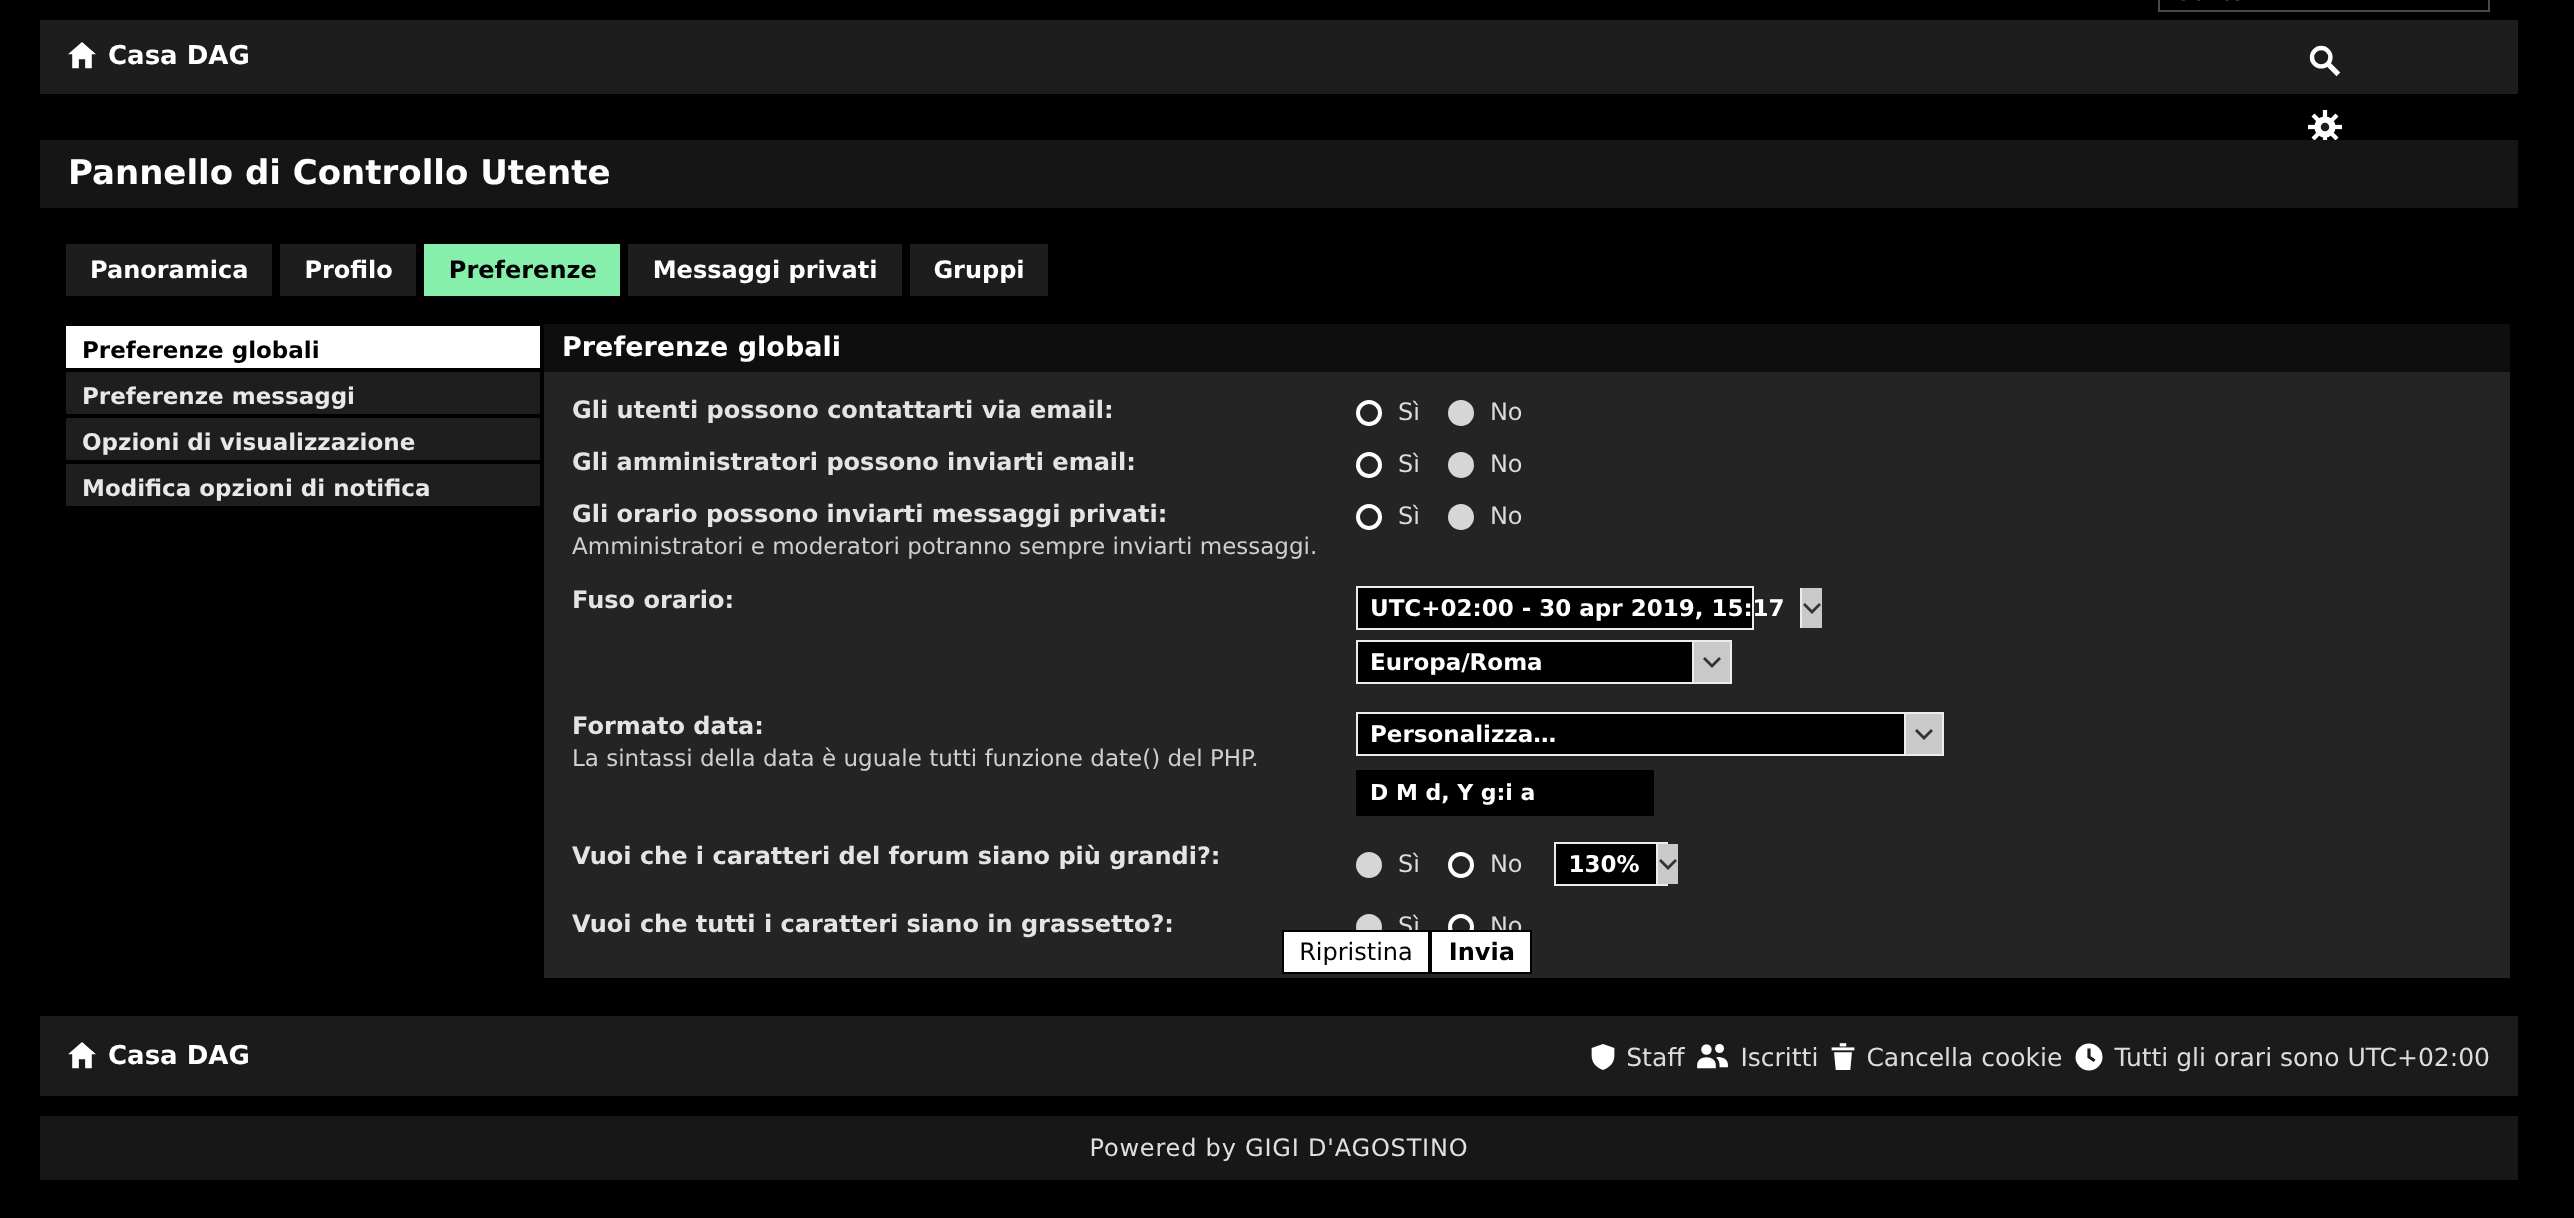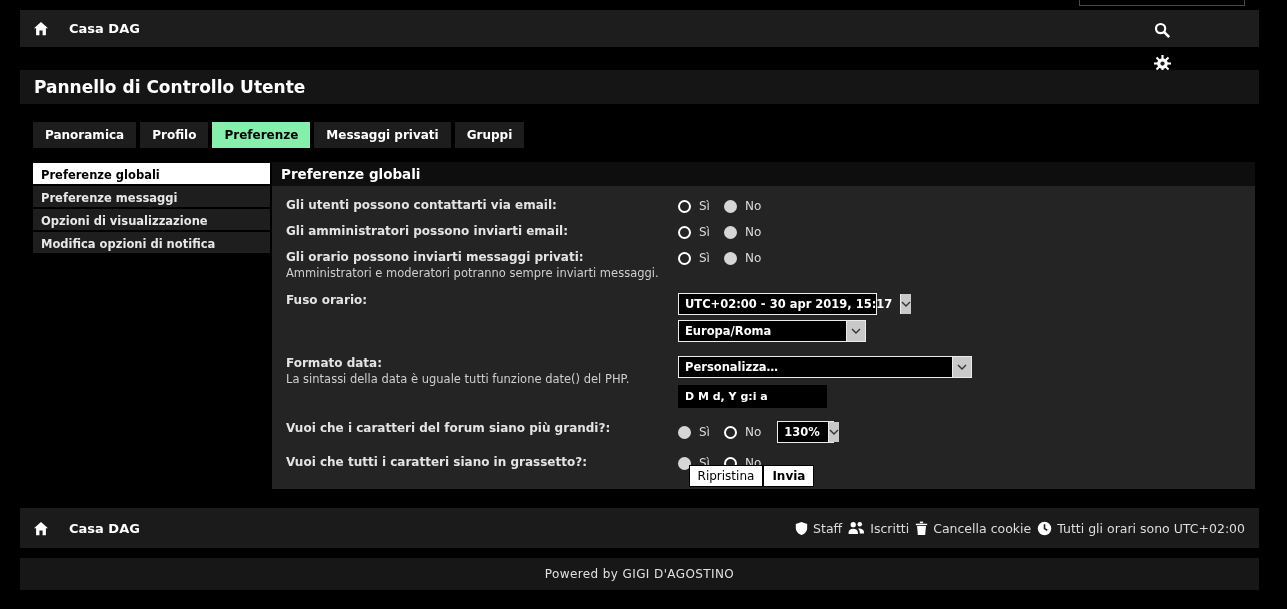--- a/index.html
+++ b/index.html
@@ -2,21 +2,21 @@
 <html><head>
 <meta charset="utf-8">
 <style>
   html,body{margin:0;padding:0;background:#000;}
   body{font-family:"DejaVu Sans","Liberation Sans",sans-serif;}
   .page{position:relative;width:1287px;height:609px;background:#000;overflow:hidden;}
 
   
   .topbar{position:absolute;left:20px;right:28px;top:10px;height:37px;background:#1d1d1d;
           display:flex;align-items:center;padding:0 14px;box-sizing:border-box;}
-  .brand{display:flex;align-items:flex-end;gap:21px;color:#fff;font-weight:bold;font-size:13px;cursor:pointer;}
+  .brand{display:flex;align-items:flex-start;gap:6px;color:#fff;font-weight:bold;font-size:13px;cursor:pointer;}
   .topbar-right{margin-left:auto;display:flex;align-items:center;gap:16px;flex-direction:column;}
   .search-box{width:152px;height:19px;background:#000;border:1px solid #4a4a4a;color:#b9b9b9;
               font-weight:bold;font-size:12px;padding:0 6px;font-family:"DejaVu Sans",sans-serif;}
   .search-box::placeholder{color:#b9b9b9;opacity:1;}
   .icon{display:inline-flex;align-items:center;justify-content:center;}
   .icon svg{display:block;}
 
   
   .title-band{position:absolute;left:20px;right:28px;top:70px;height:34px;background:#151515;
               display:flex;align-items:center;padding:0 14px;box-sizing:border-box;}
@@ -61,21 +61,21 @@
            border-left:1px solid #ececec;}
   .w-tz{width:197px;}
   .w-tz2{width:186px;}
   .w-fmt{width:292px;}
   .w-size{width:55px;margin-left:10px;}
 
   .txt-input{background:#000;border:1px solid #000;color:#fff;font-weight:bold;font-size:11px;
              width:135px;height:21px;padding:0 6px;font-family:"DejaVu Sans",sans-serif;}
 
   
-  .actions{position:absolute;left:272px;top:465px;width:863px;display:flex;justify-content:center;gap:0;padding-left:48px;}
+  .actions{position:absolute;left:272px;top:465px;width:863px;display:flex;justify-content:center;gap:0;}
   .btn{background:#fff;color:#000;border:1px solid #000;font-size:12px;padding:3px 8px;height:22px;
        box-sizing:border-box;font-family:"DejaVu Sans",sans-serif;cursor:pointer;}
   .btn.bold{font-weight:bold;}
 
   
   .footbar{position:absolute;left:20px;right:28px;top:508px;height:40px;background:#1b1b1b;
            display:flex;align-items:center;padding:0 14px;box-sizing:border-box;}
   .footbar-right{margin-left:auto;display:flex;align-items:center;gap:6px;color:#ddd;font-size:12.5px;}
   .foot-link{display:flex;align-items:center;gap:5px;cursor:pointer;color:#ddd;}
   .foot-note{display:flex;align-items:center;gap:5px;color:#ddd;}

